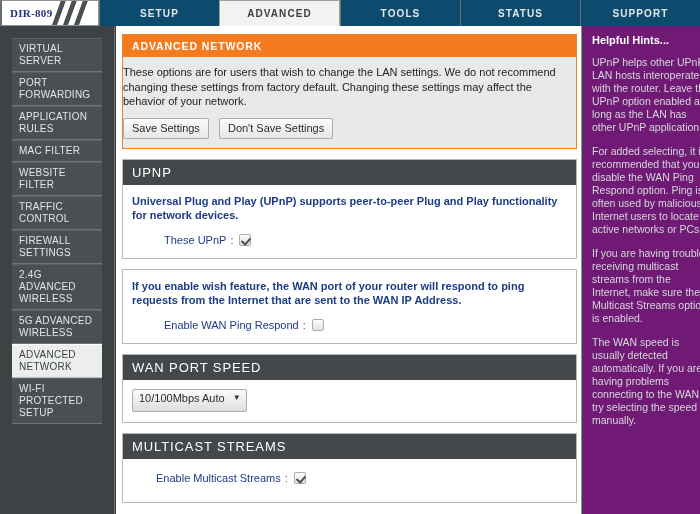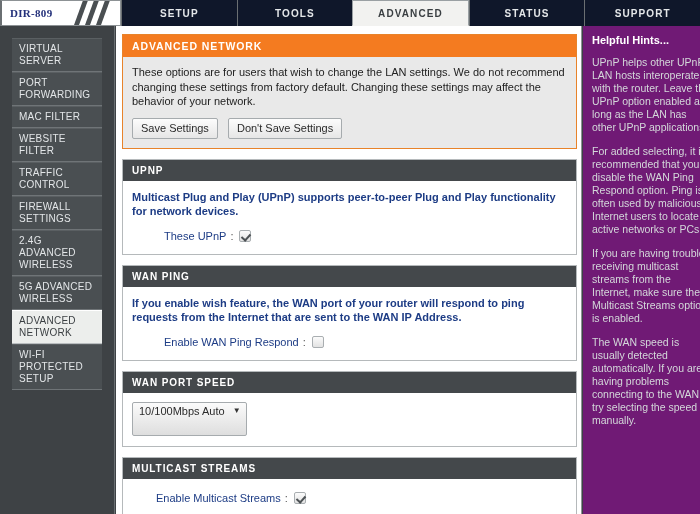--- a/index.html
+++ b/index.html
@@ -29,21 +29,21 @@
     left: 0; top: 0;
     width: 700px;
     height: 26px;
     background: #444a4d;
     display: flex;
     align-items: stretch;
     box-sizing: border-box;
     border-bottom: 1px solid #6a6f72;
   }
   .logo-box {
-    width: 121px;
+    width: 99px;
     height: 26px;
     background: #ffffff;
     position: relative;
     box-sizing: border-box;
     border: 1px solid #8d9295;
     border-left: 2px solid #6a6f72;
     display: flex;
     align-items: center;
     overflow: hidden;
     flex: 0 0 auto;
@@ -86,21 +86,21 @@
   }
   .tab {
     flex: 1 1 0;
     display: flex;
     align-items: center;
     justify-content: center;
     font-size: 10px;
     font-weight: bold;
     letter-spacing: 1.1px;
     color: #e4e7e9;
-    background: #0f172a;
+    background: #0c4a6e;
     border-left: 1px solid #6a6f72;
     box-sizing: border-box;
     cursor: pointer;
     text-transform: uppercase;
   }
   .tab:first-child { border-left: 1px solid #6a6f72; }
   .tab.active {
     background: #f2f2f0;
     color: #3a3f42;
     border: 1px solid #9aa0a3;
@@ -174,40 +174,40 @@
   .panel-orange .panel-head {
     background: #f47b20;
     color: #ffffff;
     font-weight: bold;
     font-size: 10.5px;
     letter-spacing: 0.9px;
     padding: 5px 8px 5px 9px;
     text-transform: uppercase;
   }
   .panel-orange .panel-body {
-    padding: 8px 10px 9px 9px;
+    padding: 8px 10px 9px 0;
     background: #e9e9e9;
   }
   .intro-text {
     color: #222;
     font-size: 11px;
     line-height: 14.5px;
     margin: 0 0 9px 0;
   }
 
   
   .panel-dark {
     border: 1px solid #b5b9bb;
     background: #ffffff;
   }
   .panel-dark .panel-head {
     background: #44484b;
     color: #ffffff;
-    font-weight: bold;
-    font-size: 10px;
+    font-weight: normal;
+    font-size: 13px;
     letter-spacing: 0.9px;
     padding: 5px 8px 5px 9px;
     text-transform: uppercase;
   }
   .panel-dark .panel-body {
     background: #ffffff;
     padding: 9px 10px 12px 9px;
   }
   .blue-text {
     color: #1d3c85;
@@ -277,21 +277,21 @@
 
   
   .sel {
     display: inline-flex;
     align-items: center;
     font-size: 11px;
     color: #2b2b2b;
     background: linear-gradient(#fbfbfb, #dedede);
     border: 1px solid #a6abae;
     border-radius: 2px;
-    padding: 2px 5px 17px 6px;
+    padding: 2px 5px 6px 6px;
     cursor: pointer;
     line-height: 13px;
   }
   .sel .caret {
     margin-left: 8px;
     font-size: 8px;
     color: #333;
     line-height: 10px;
   }
 
@@ -330,30 +330,31 @@
     <div class="logo-box">
       <span class="logo-text">DIR-809</span>
       <span class="logo-slashes">
           <i></i>
           <i></i>
           <i></i>
         </span>
     </div>
     <div class="tabs">
       <div class="tab">SETUP</div>
+      <div class="tab active">ADVANCED</div>
       <div class="tab">TOOLS</div>
-      <div class="tab active">ADVANCED</div>
       <div class="tab">STATUS</div>
       <div class="tab">SUPPORT</div>
     </div>
   </div>
 
   <div class="sidebar">
     <div class="side-item">VIRTUAL SERVER</div>
     <div class="side-item">PORT FORWARDING</div>
+    <div class="side-item">APPLICATION RULES</div>
     <div class="side-item">MAC FILTER</div>
     <div class="side-item">WEBSITE FILTER</div>
     <div class="side-item">TRAFFIC CONTROL</div>
     <div class="side-item">FIREWALL SETTINGS</div>
     <div class="side-item">2.4G ADVANCED WIRELESS</div>
     <div class="side-item">5G ADVANCED WIRELESS</div>
     <div class="side-item selected">ADVANCED NETWORK</div>
     <div class="side-item">WI-FI PROTECTED SETUP</div>
     <div class="side-filler"></div>
   </div>
@@ -365,31 +366,30 @@
       <div class="panel-body">
         <p class="intro-text">These options are for users that wish to change the LAN settings. We do not recommend changing these settings from factory default. Changing these settings may affect the behavior of your network.</p>
         <button class="btn">Save Settings</button>
         <button class="btn">Don't Save Settings</button>
       </div>
     </div>
 
     <div class="panel panel-dark">
       <div class="panel-head">UPNP</div>
       <div class="panel-body">
-        <p class="blue-text">Multicast Plug and Play (UPnP) supports peer-to-peer Plug and Play functionality for network devices.</p>
+        <p class="blue-text">Universal Plug and Play (UPnP) supports peer-to-peer Plug and Play functionality for network devices.</p>
         <div class="field-row">
           <span class="field-label">These UPnP</span>
           <span class="field-colon">:</span>
           <span class="cbx checked"></span>
         </div>
       </div>
     </div>
 
     <div class="panel panel-dark">
-      <div class="panel-head">WAN PING</div>
       <div class="panel-body">
         <p class="blue-text">If you enable wish feature, the WAN port of your router will respond to ping requests from the Internet that are sent to the WAN IP Address.</p>
         <div class="field-row">
           <span class="field-label">Enable WAN Ping Respond</span>
           <span class="field-colon">:</span>
           <span class="cbx"></span>
         </div>
       </div>
     </div>
 

